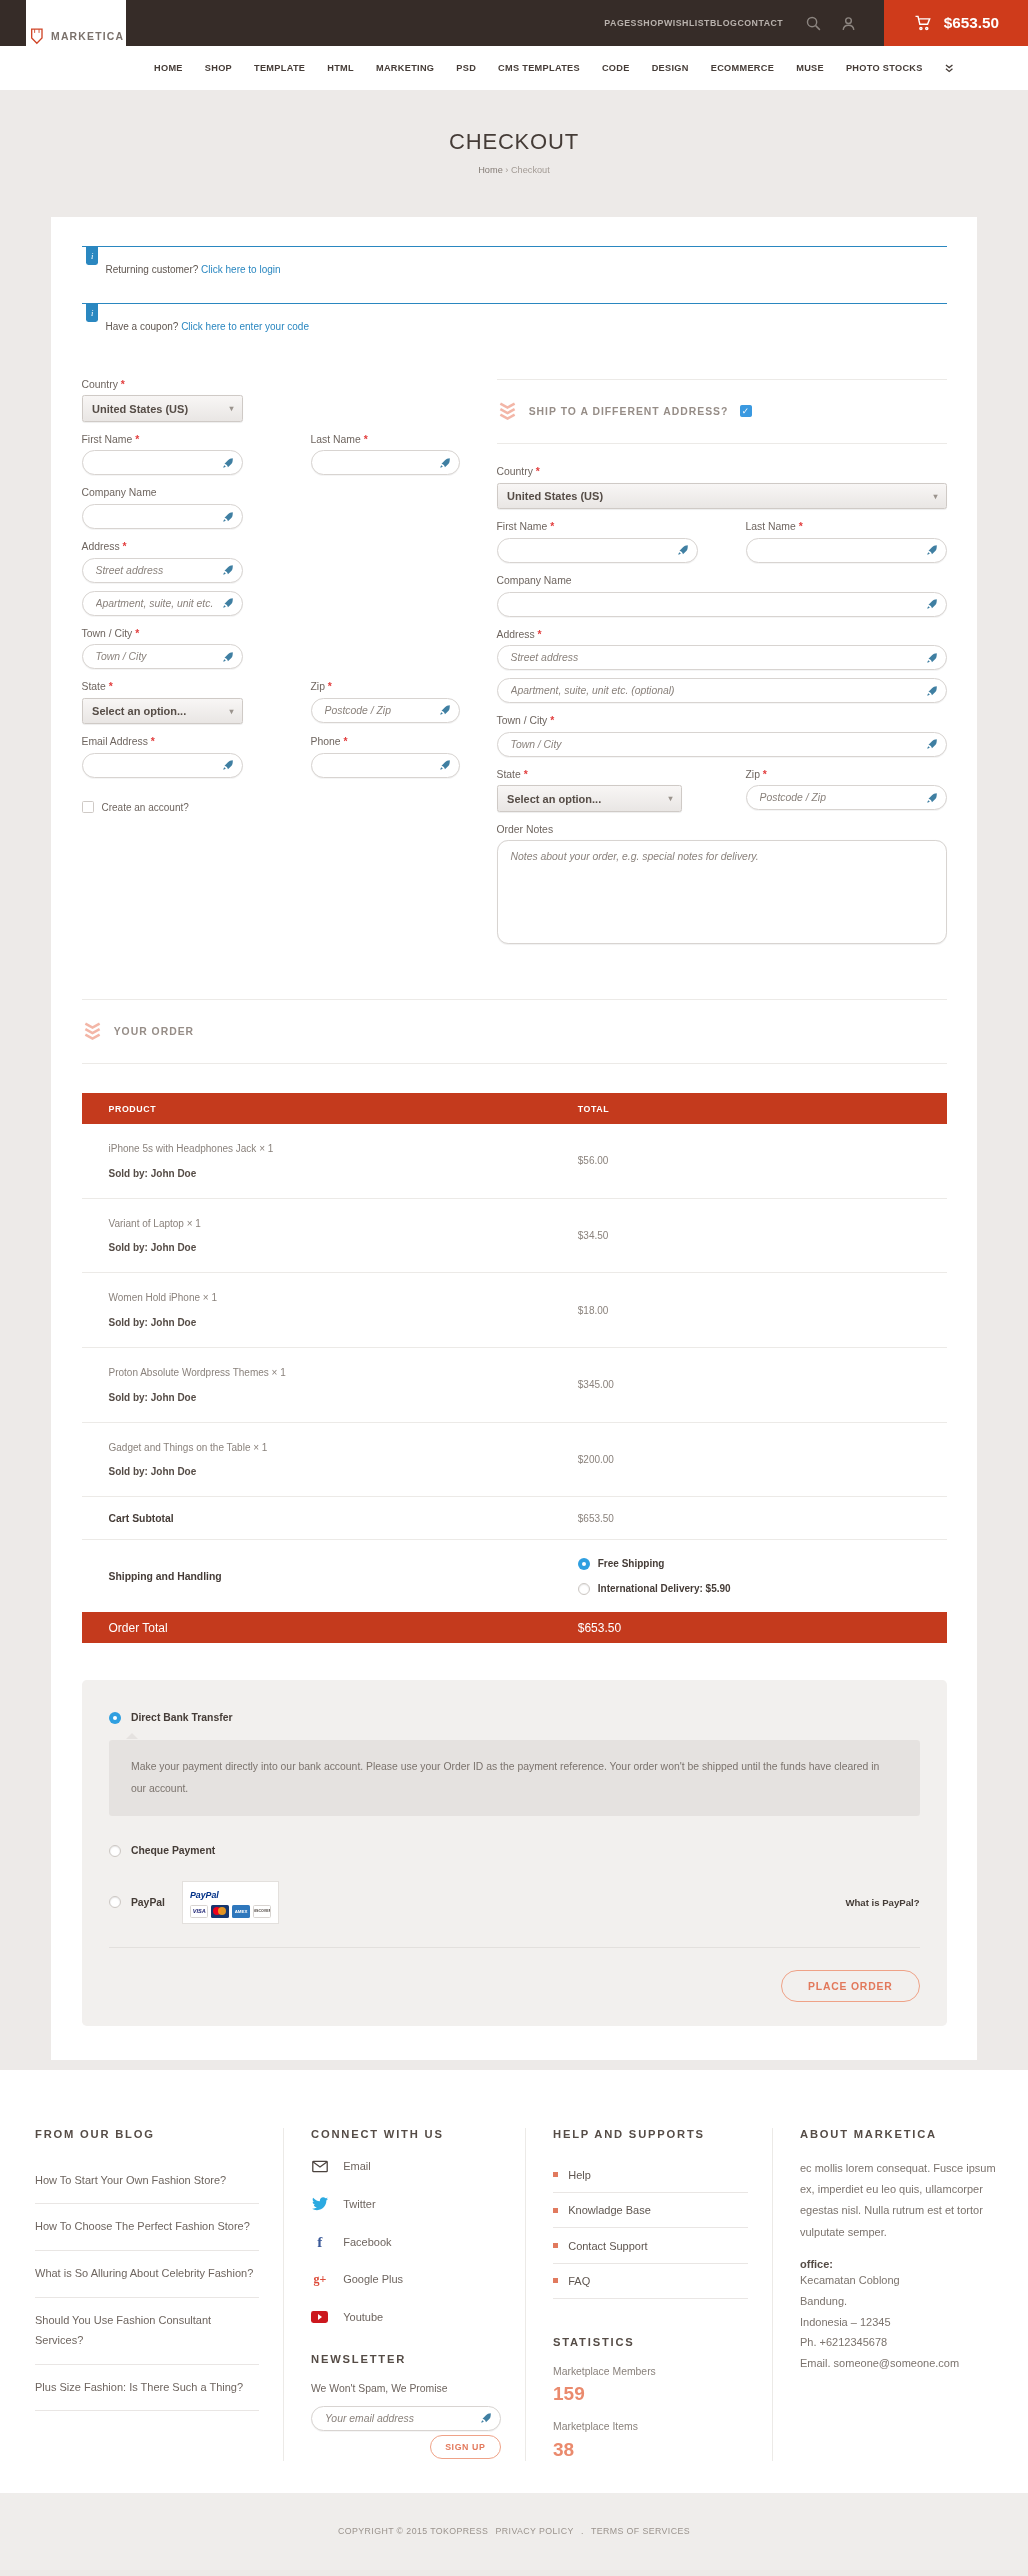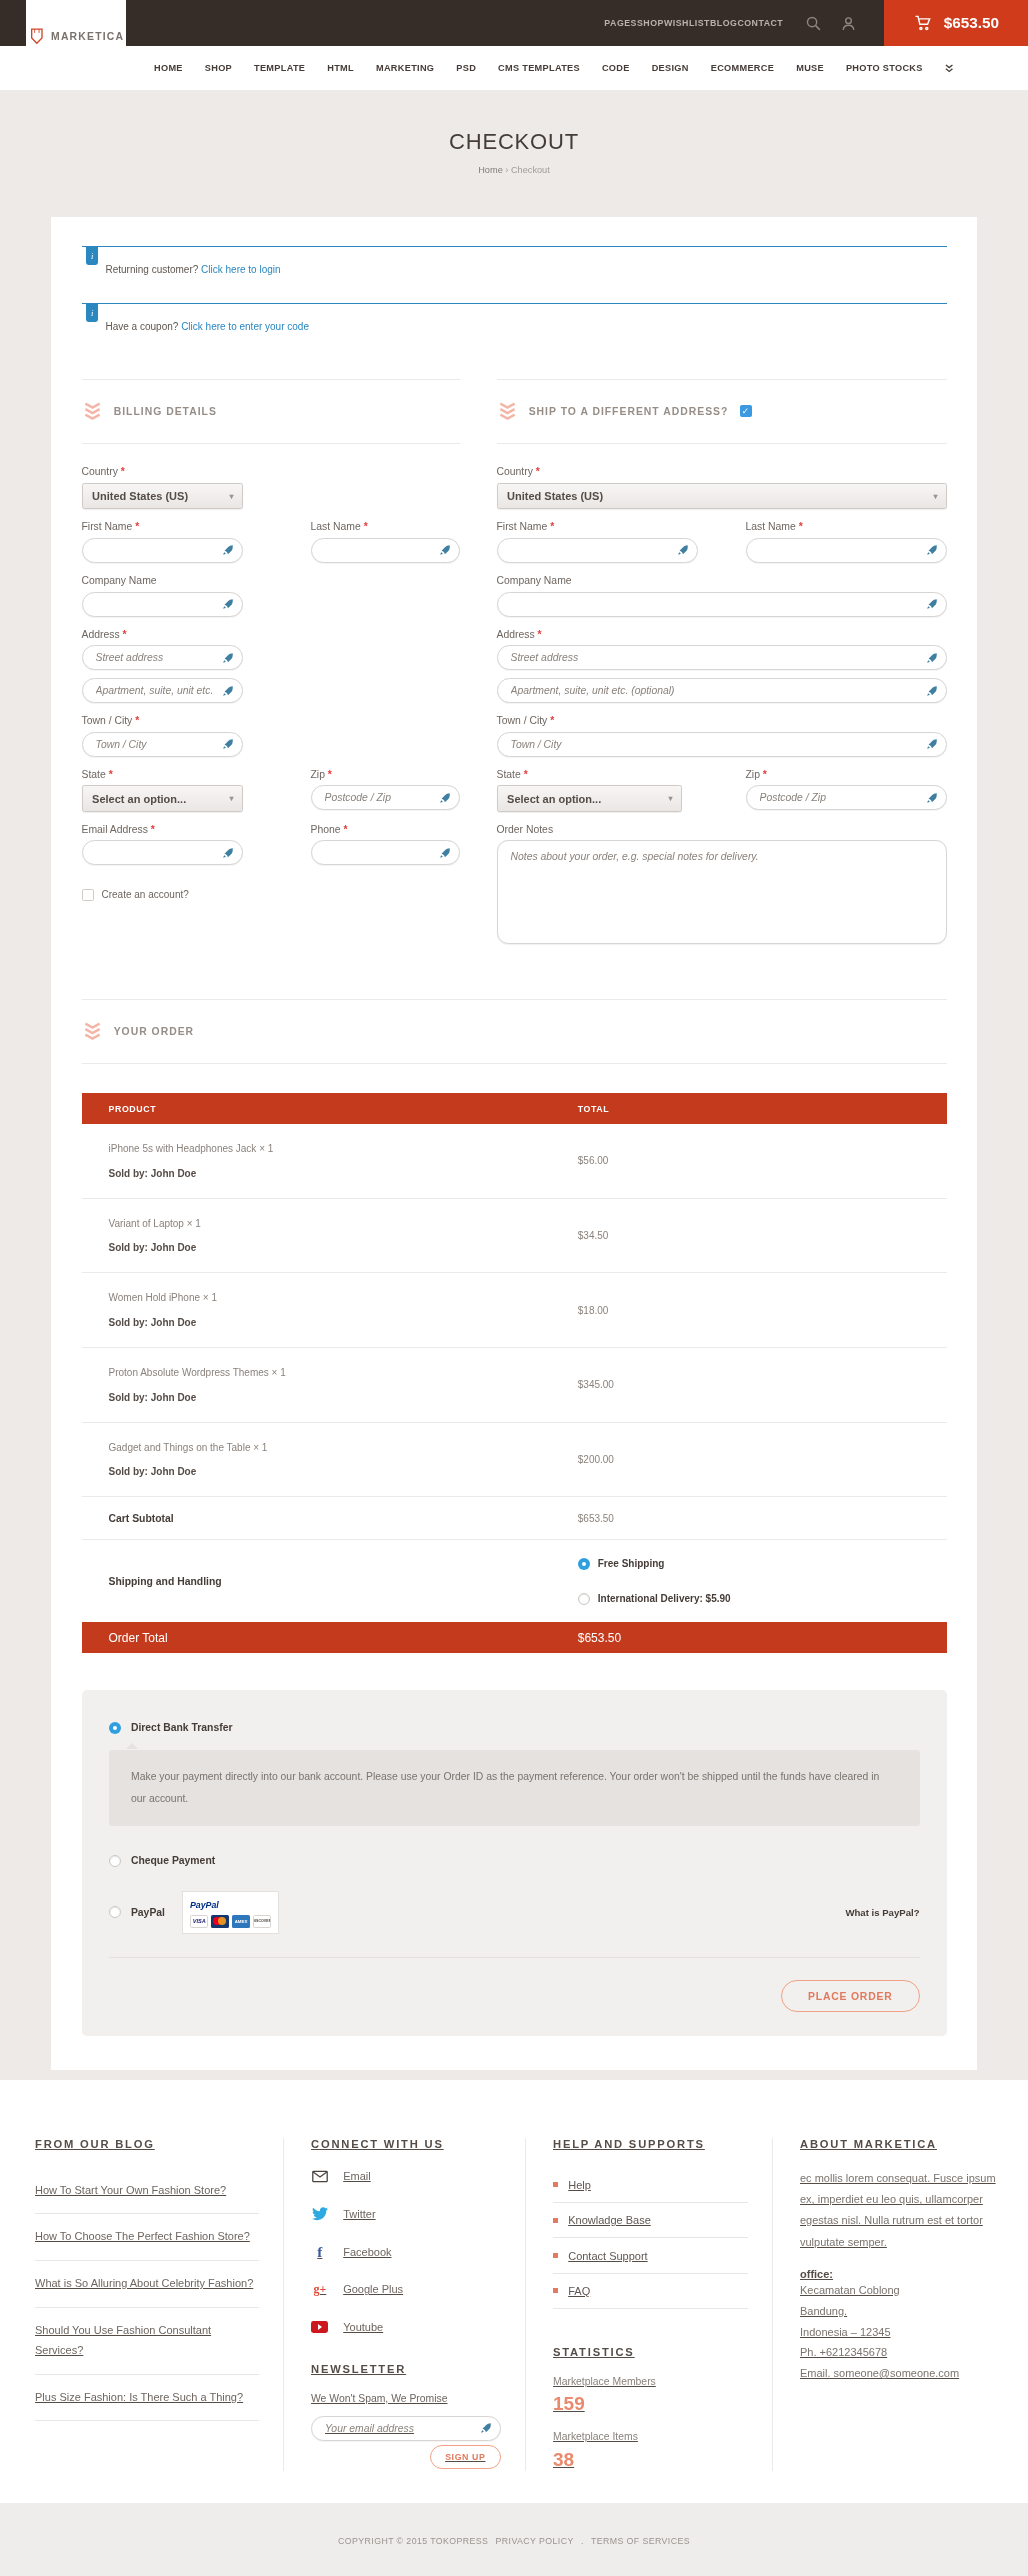--- a/index.html
+++ b/index.html
@@ -64,21 +64,21 @@
   .ot-head, .ot-total-bar { background:#c43a1d; color:#fff; display:grid; grid-template-columns:56% 44%; height:30.5px; align-items:center; padding-left:27px; }
   .ot-head div { font-size:8.8px; font-weight:bold; letter-spacing:0.6px; }
   .ot-row { display:grid; grid-template-columns:56% 44%; padding:19px 0 19px 27px; border-bottom:0.8px solid #eceae7; align-items:center; }
   .ot-name { font-size:10px; color:#8a827c; }
   .ot-sold { font-size:10px; font-weight:bold; color:#554c46; margin-top:13.7px; }
   .ot-total { font-size:10px; color:#8a827c; }
   .ot-sub { display:grid; grid-template-columns:56% 44%; padding:15.3px 0 15.3px 27px; border-bottom:0.8px solid #eceae7; align-items:center; }
   .ot-sub .lbl, .ship-lbl { font-size:10.4px; font-weight:bold; color:#453c37; }
   .ot-ship { display:grid; grid-template-columns:56% 44%; padding:17.7px 0 17.7px 27px; align-items:center; }
   .ship-opt { display:flex; align-items:center; gap:8px; cursor:pointer; }
-  .ship-opt + .ship-opt { margin-top:23px; }
+  .ship-opt + .ship-opt { margin-top:13px; }
   .ship-opt-label { font-size:10px; font-weight:bold; color:#453c37; }
   .radio { width:12px; height:12px; border-radius:50%; border:0.8px solid #ccc7c3; background:#fff; box-shadow:inset 0 0.8px 1.6px rgba(0,0,0,.12); position:relative; flex:none; cursor:pointer; }
   .radio.on { border:none; background:#2f9fe0; box-shadow:none; }
   .radio.on::after { content:''; position:absolute; left:4px; top:4px; width:4px; height:4px; background:#fff; border-radius:50%; }
   .ot-total-bar div { font-size:12px; font-weight:normal; }
 
   
   .payment { background:#f2f0ee; border-radius:4.8px; margin-top:37px; padding:32px 27px 24px; }
   .pay-row { display:flex; align-items:center; gap:10.4px; }
   .pay-label { font-size:10.4px; font-weight:bold; color:#453c37; }
@@ -95,21 +95,21 @@
   .mc-master i.c1 { left:2.4px; background:#eb001b; }
   .mc-master i.c2 { left:7.2px; background:#f79e1b; opacity:.9; }
   .mc-amex { background:#2e77bc; color:#fff; }
   .mc-disc { background:#fff; border:0.8px solid #d8d4d1; color:#4a423d; font-size:3.6px; position:relative; }
   .pp-link { margin-left:auto; font-size:9.6px; font-weight:bold; color:#453c37; }
   .place-row { border-top:0.8px solid #e3e0dd; margin-top:22.5px; padding-top:22.5px; display:flex; justify-content:flex-end; }
   .place-btn { border:1.6px solid #efa287; color:#e2795c; background:transparent; border-radius:17.7px; padding:9.6px 26px; font-size:10.4px; font-weight:bold; letter-spacing:0.8px; cursor:pointer; font-family:"Liberation Sans",sans-serif; }
 
   
   .footer { background:#fff; margin-top:9.6px; display:grid; grid-template-columns:283px 242px 247px 257px; padding:58px 0 32px; }
-  .fcol { padding:0 24px 0 27px;text-decoration:underline; }
+  .fcol { padding:0 24px 0 27px; }
   .fcol.first { padding-left:35px; }
   .fcol + .fcol { border-left:0.8px solid #eceae7; }
   .fhead { font-size:11.2px; font-weight:bold; color:#554c46; letter-spacing:1.8px; margin-bottom:17.7px; }
   .blog-item { padding:13px 0; border-bottom:0.8px solid #e9e6e4; font-size:11px; color:#6e655f; line-height:1.8; cursor:pointer; }
   .soc-item { display:flex; align-items:center; gap:14.5px; margin-bottom:20px; font-size:11px; color:#6e655f; cursor:pointer; }
   .soc-ic { width:17.7px; height:17.7px; display:flex; align-items:center; justify-content:center; flex:none; }
   .fb-f { font-family:"Liberation Serif",serif; font-weight:bold; font-size:15.3px; color:#3b5998; }
   .gp { font-family:"Liberation Serif",serif; font-weight:bold; font-size:12px; color:#dd4b39; }
   .yt { width:17px; height:12px; background:#cc181e; border-radius:2.4px; display:flex; align-items:center; justify-content:center; }
   .yt::after { content:''; border-left:4.8px solid #fff; border-top:3.2px solid transparent; border-bottom:3.2px solid transparent; }
@@ -245,28 +245,20 @@
     <span class="notice-tab">i</span>
     <span class="notice-text">
       <span>Have a coupon?</span>
       <a href="#">Click here to enter your code</a>
     </span>
   </div>
 
   <div class="form-wrap">
 
     <div class="form-col-left">
-      <div class="sec-head">
-        <span>
-          <svg width="21" height="19" viewBox="0 0 26 24" fill="none" stroke="#f3b6a7" stroke-width="3.2">
-            <path d="M4 2l9 5 9-5M4 9l9 5 9-5M4 16l9 5 9-5"></path>
-          </svg>
-        </span>
-        <span class="sec-title">BILLING DETAILS</span>
-      </div>
 
       <div class="field w200">
         <label class="f-label"><span>Country</span> <span class="req">*</span></label>
         <div class="select">
           <span>United States (US)</span>
           <span class="caret">▾</span>
         </div>
       </div>
 
       <div class="two-col">

